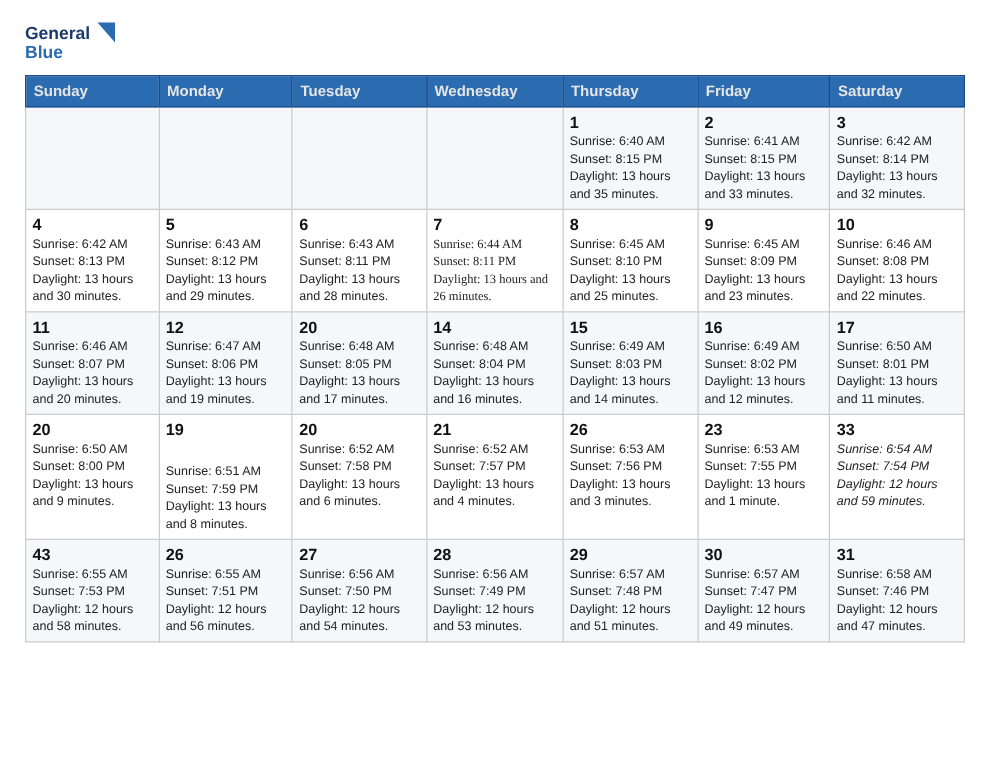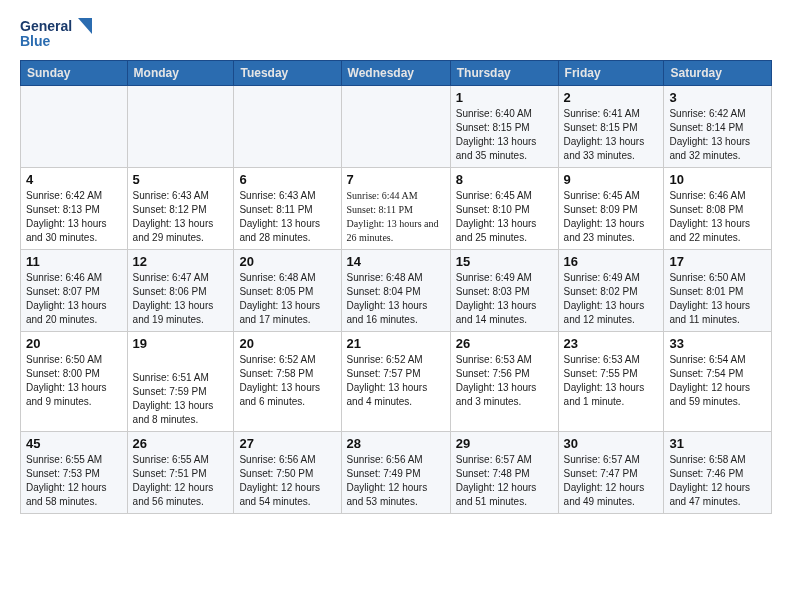--- a/index.html
+++ b/index.html
@@ -252,28 +252,28 @@
 Daylight: 13 hours and 3 minutes.</div>
         </td>
         <td>
           <span class="day-number">23</span>
           <div class="day-detail" style="white-space: pre-line;">Sunrise: 6:53 AM
 Sunset: 7:55 PM
 Daylight: 13 hours and 1 minute.</div>
         </td>
         <td>
           <span class="day-number">33</span>
-          <div class="day-detail" style="white-space: pre-line;">Sunrise: 6:54 AM
+          <div class="day-detail" style="white-space: pre-line; font-style: italic;">Sunrise: 6:54 AM
 Sunset: 7:54 PM
 Daylight: 12 hours and 59 minutes.</div>
         </td>
       </tr>
       <tr>
         <td>
-          <span class="day-number">45</span>
+          <span class="day-number">43</span>
           <div class="day-detail" style="white-space: pre-line;">Sunrise: 6:55 AM
 Sunset: 7:53 PM
 Daylight: 12 hours and 58 minutes.</div>
         </td>
         <td>
           <span class="day-number">26</span>
           <div class="day-detail" style="white-space: pre-line;">Sunrise: 6:55 AM
 Sunset: 7:51 PM
 Daylight: 12 hours and 56 minutes.</div>
         </td>

